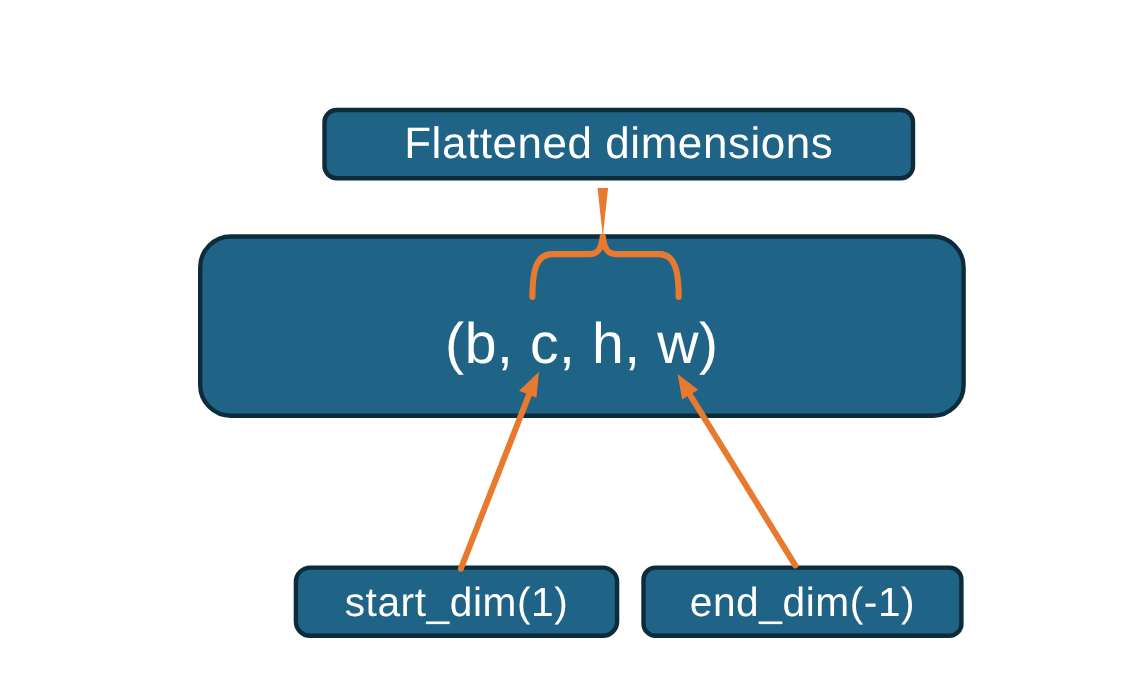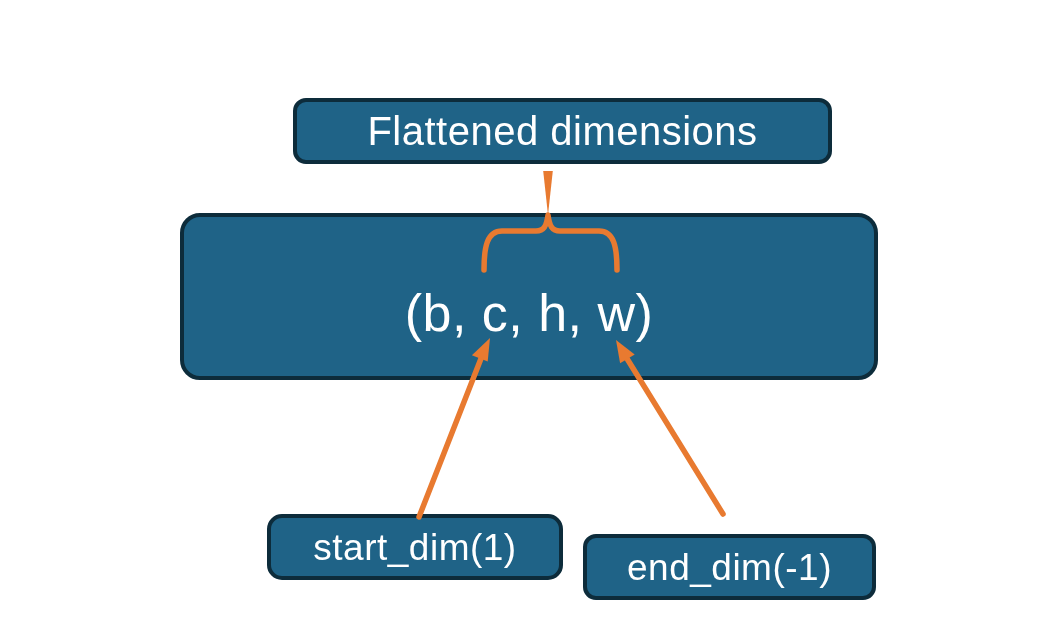--- a/index.html
+++ b/index.html
@@ -33,36 +33,35 @@
   }
   .title-box {
     left: 293px; top: 98px;
     width: 539px; height: 66px;
     border-radius: 13px;
     font-size: 40px;
   }
   .main-box {
     left: 180px; top: 213px;
     width: 698px; height: 167px;
-    border-radius: 20px;
+    border-radius: 30px;
     font-size: 52px;
     padding-top: 32px;
   }
   .start-box {
     left: 267px; top: 514px;
     width: 296px; height: 66px;
     border-radius: 15px;
     font-size: 37px;
   }
   .end-box {
     left: 583px; top: 514px;
     width: 293px; height: 66px;
     border-radius: 13px;
     font-size: 37px;
-    margin-top: 20px;
   }
   .overlay {
     position: absolute;
     left: 0; top: 0;
     width: 1038px; height: 632px;
     z-index: 5;
     pointer-events: none;
   }
   .orange-stroke {
     stroke: var(--accent-orange);

